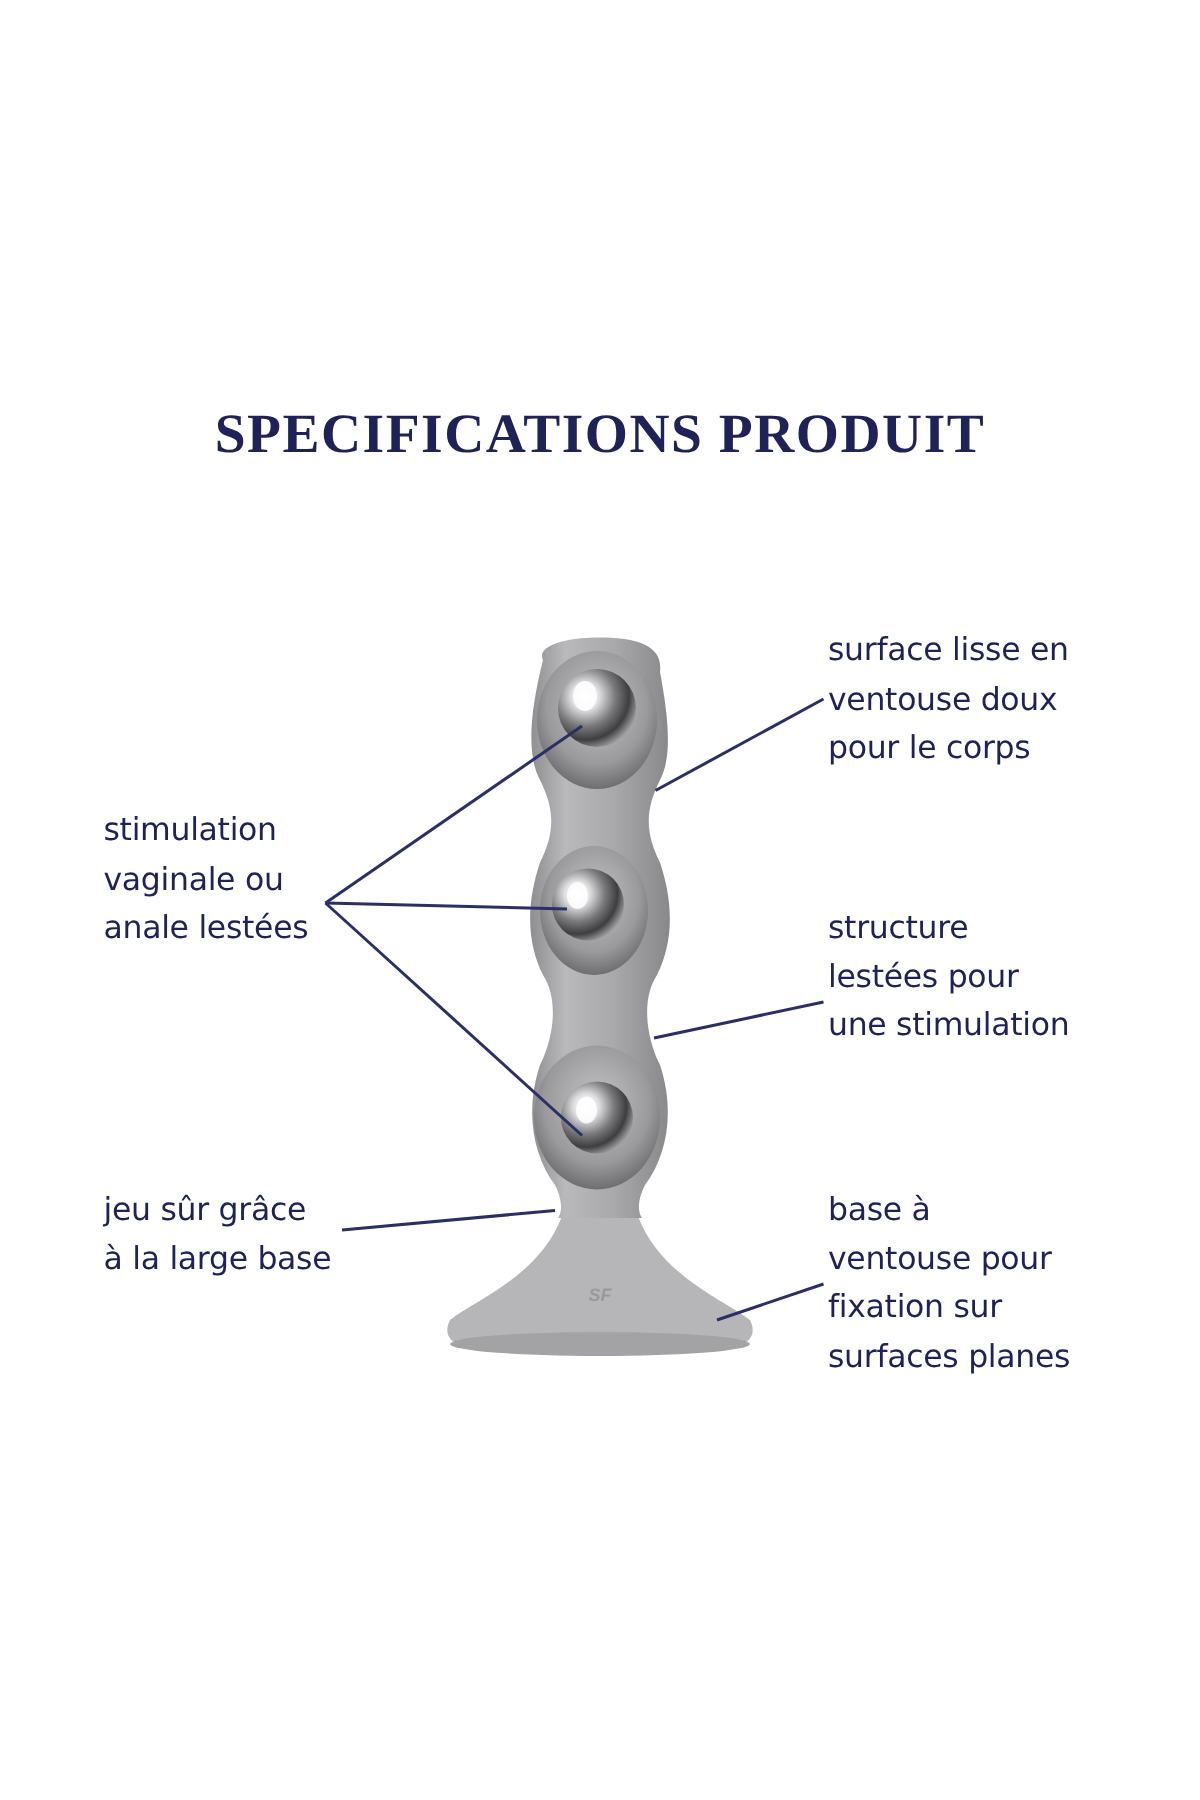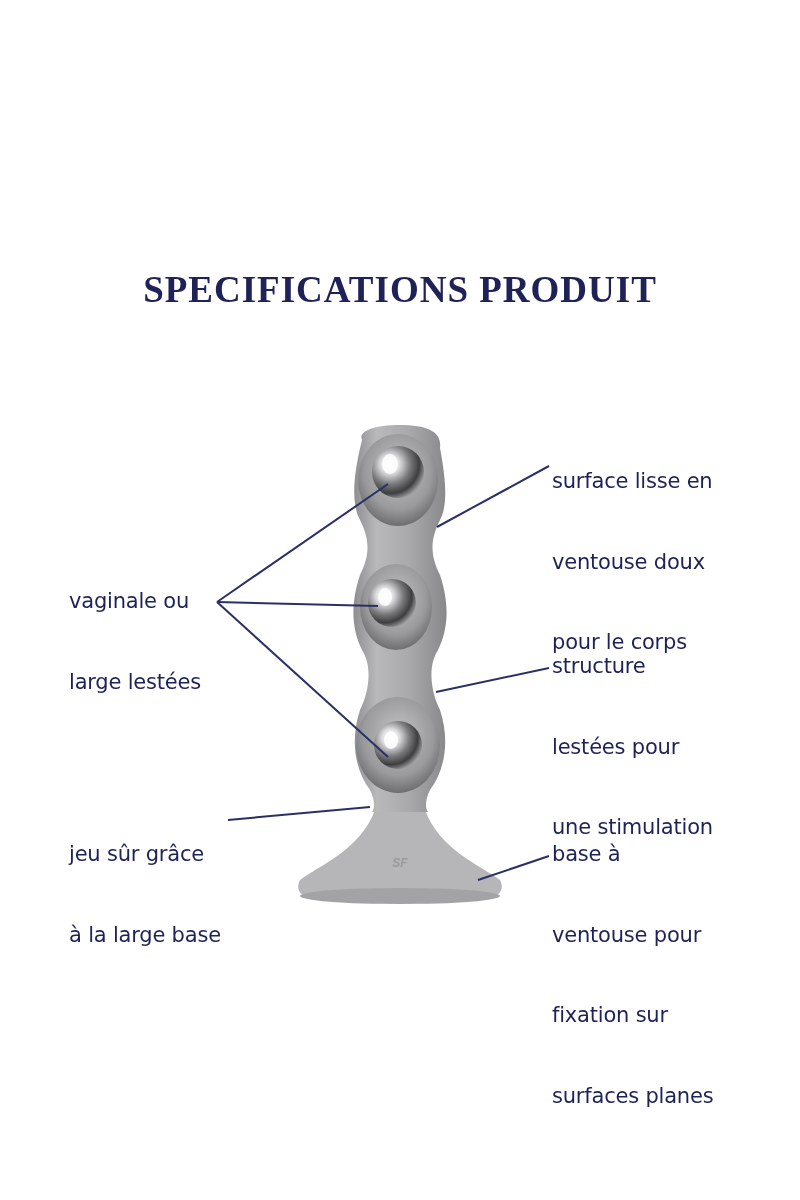--- a/index.html
+++ b/index.html
@@ -3,21 +3,21 @@
 <meta charset="utf-8">
 <style>
   html, body { margin: 0; padding: 0; background: #ffffff; }
   body { width: 800px; height: 1200px; position: relative; overflow: hidden;
          font-family: "DejaVu Sans", sans-serif; color: #1e2257; }
   .title { position: absolute; left: 0; top: 268px; width: 800px; text-align: center;
            font-family: Liberation Serif, serif; font-weight: 700; font-size: 37px;
            letter-spacing: 1px; color: #1e2257; }
   .label { position: absolute; font-size: 21px; line-height: 32.5px; color: #1e2257;
            font-family: "DejaVu Sans", sans-serif; letter-spacing: -0.2px; }
-  .label span { display: block; white-space: nowrap; margin-top: 48px; }
+  .label span { display: block; white-space: nowrap; }
   svg.art { position: absolute; left: 0; top: 0; }
 </style>
 </head>
 <body>
 
 <div class="title">SPECIFICATIONS PRODUIT</div>
 
 <svg class="art" width="800" height="1200" viewBox="0 0 800 1200">
   <defs>
     <linearGradient id="bodyGrad" x1="0" x2="1" y1="0" y2="0">
@@ -93,22 +93,23 @@
   </g>
 </svg>
 
 <div class="label" style="left:552px; top:417px;">
   <span>surface lisse en</span>
   <span>ventouse doux</span>
   <span>pour le corps</span>
 </div>
 
 <div class="label" style="left:69px; top:537px;">
+  <span>stimulation</span>
   <span>vaginale ou</span>
-  <span>large lestées</span>
+  <span>anale lestées</span>
 </div>
 
 <div class="label" style="left:552px; top:602px;">
   <span>structure</span>
   <span>lestées pour</span>
   <span>une stimulation</span>
 </div>
 
 <div class="label" style="left:69px; top:790px;">
   <span>jeu sûr grâce</span>

